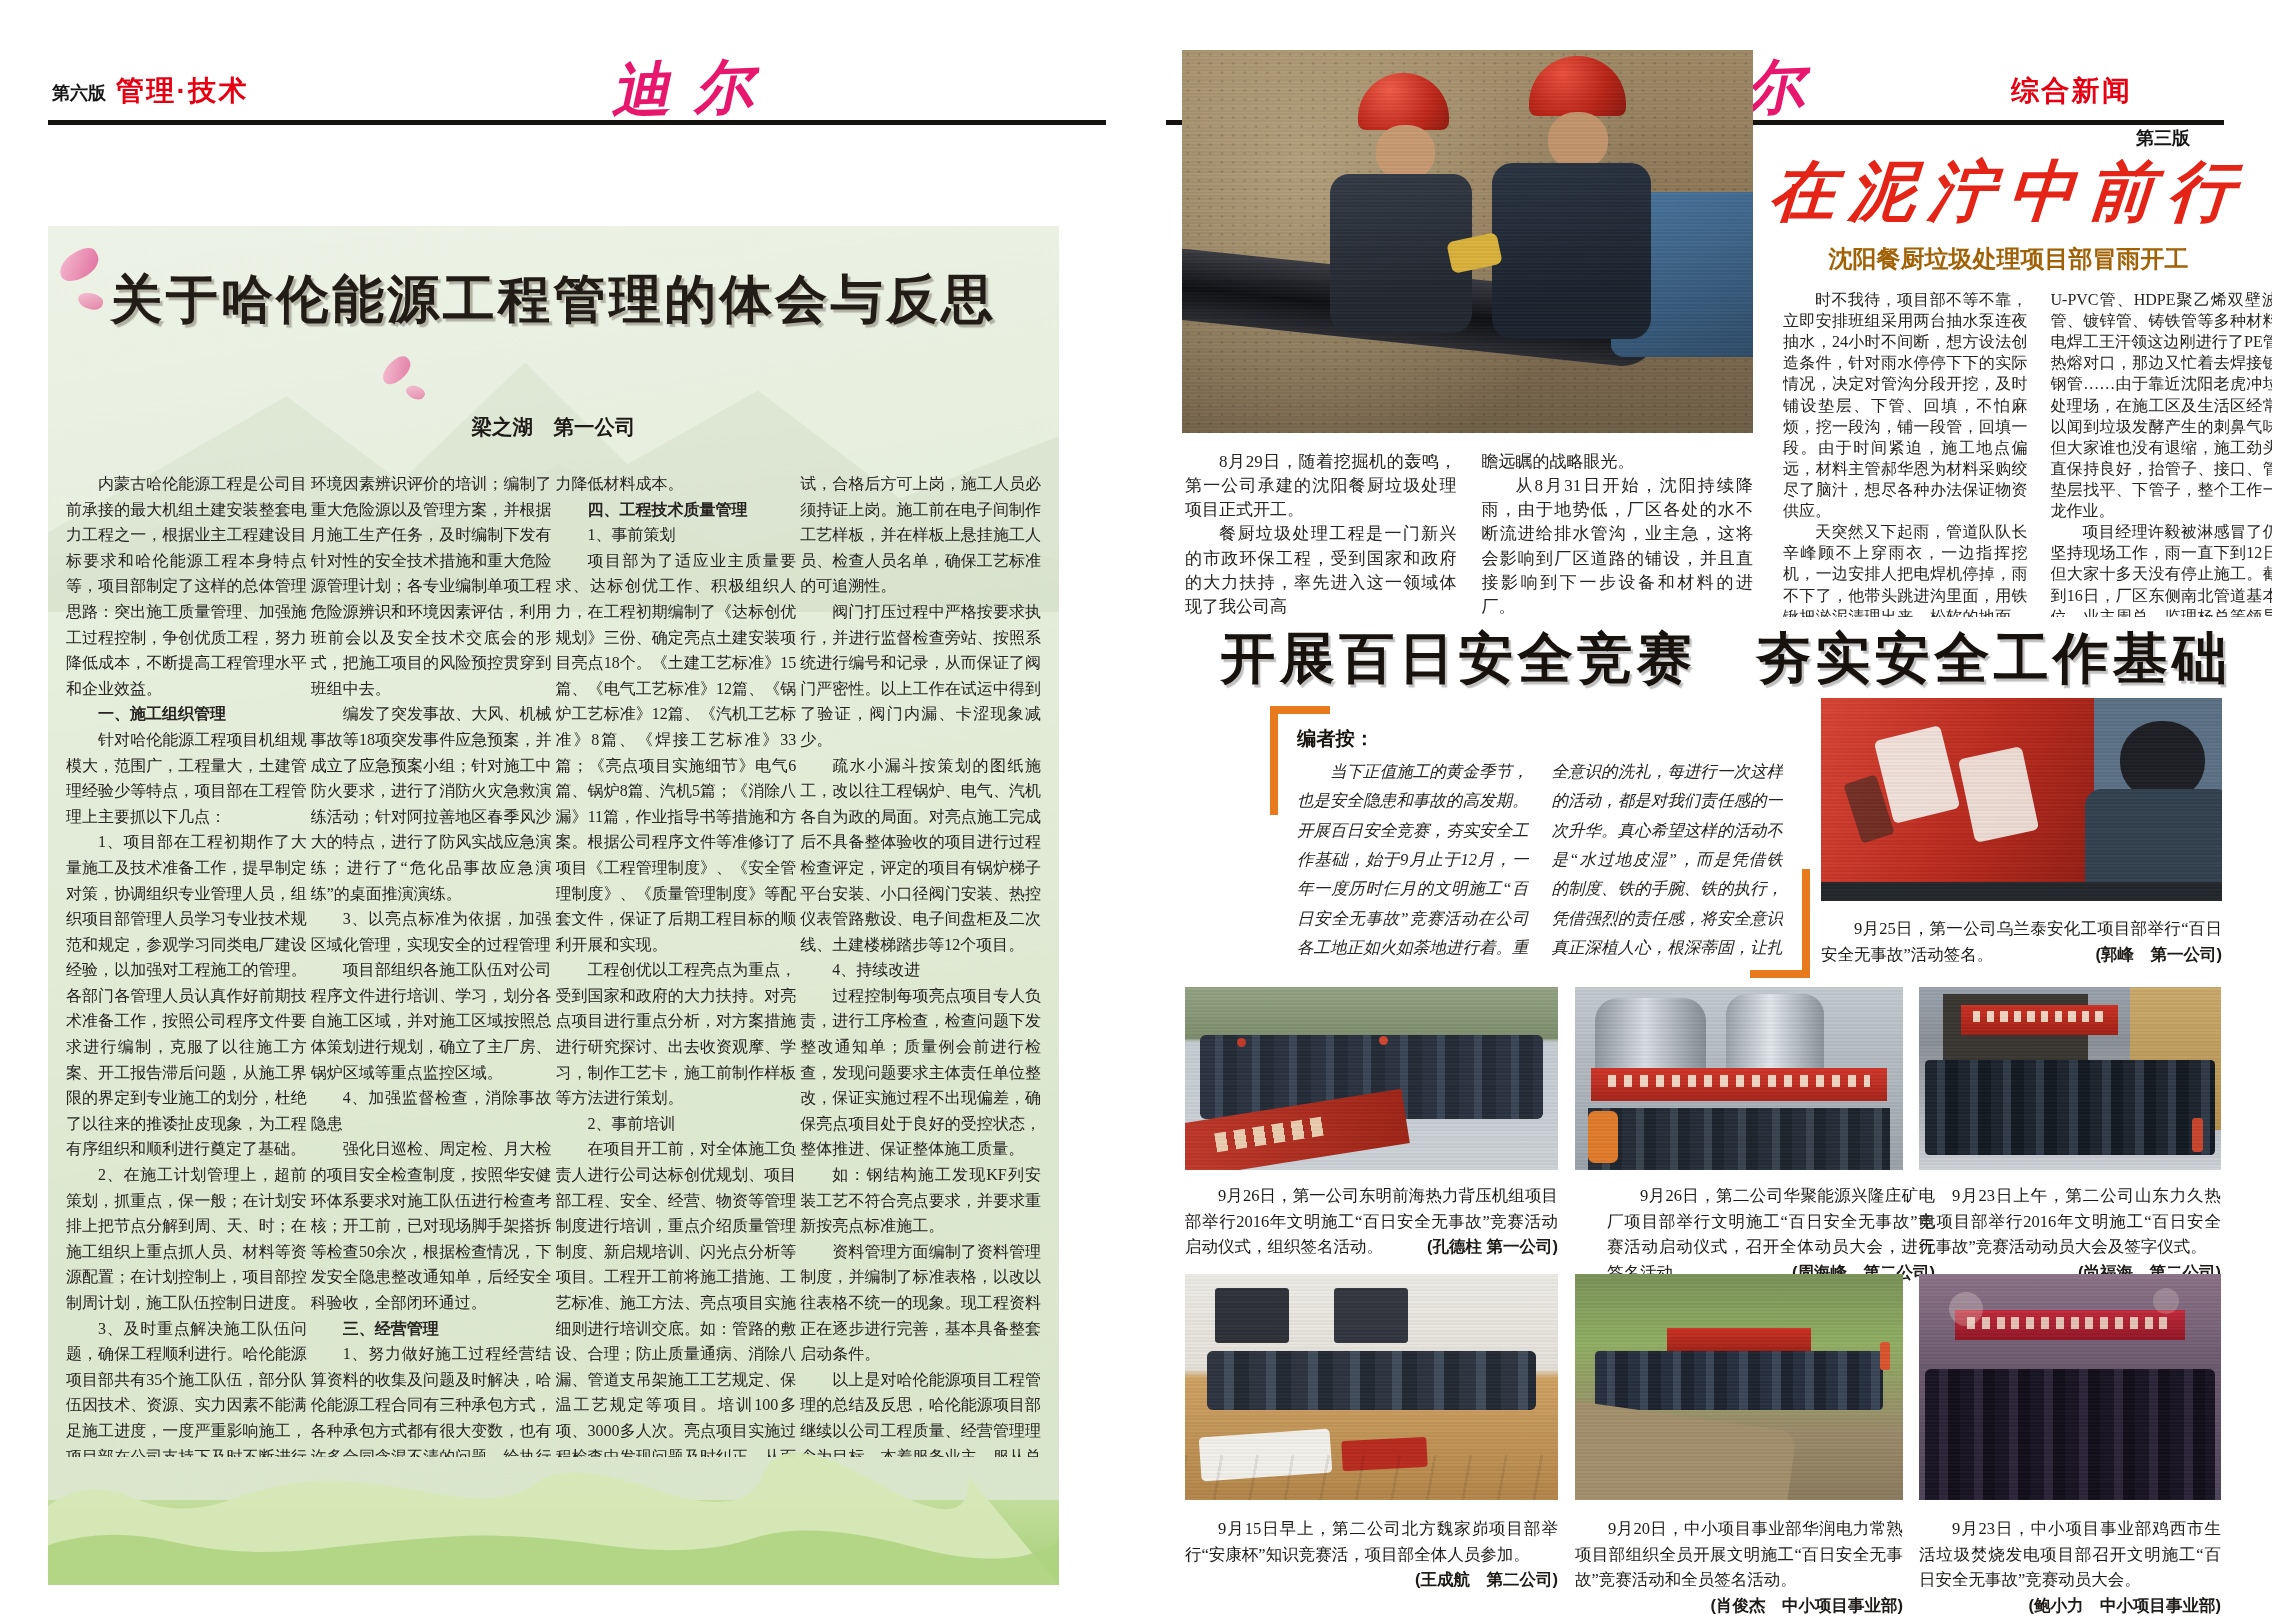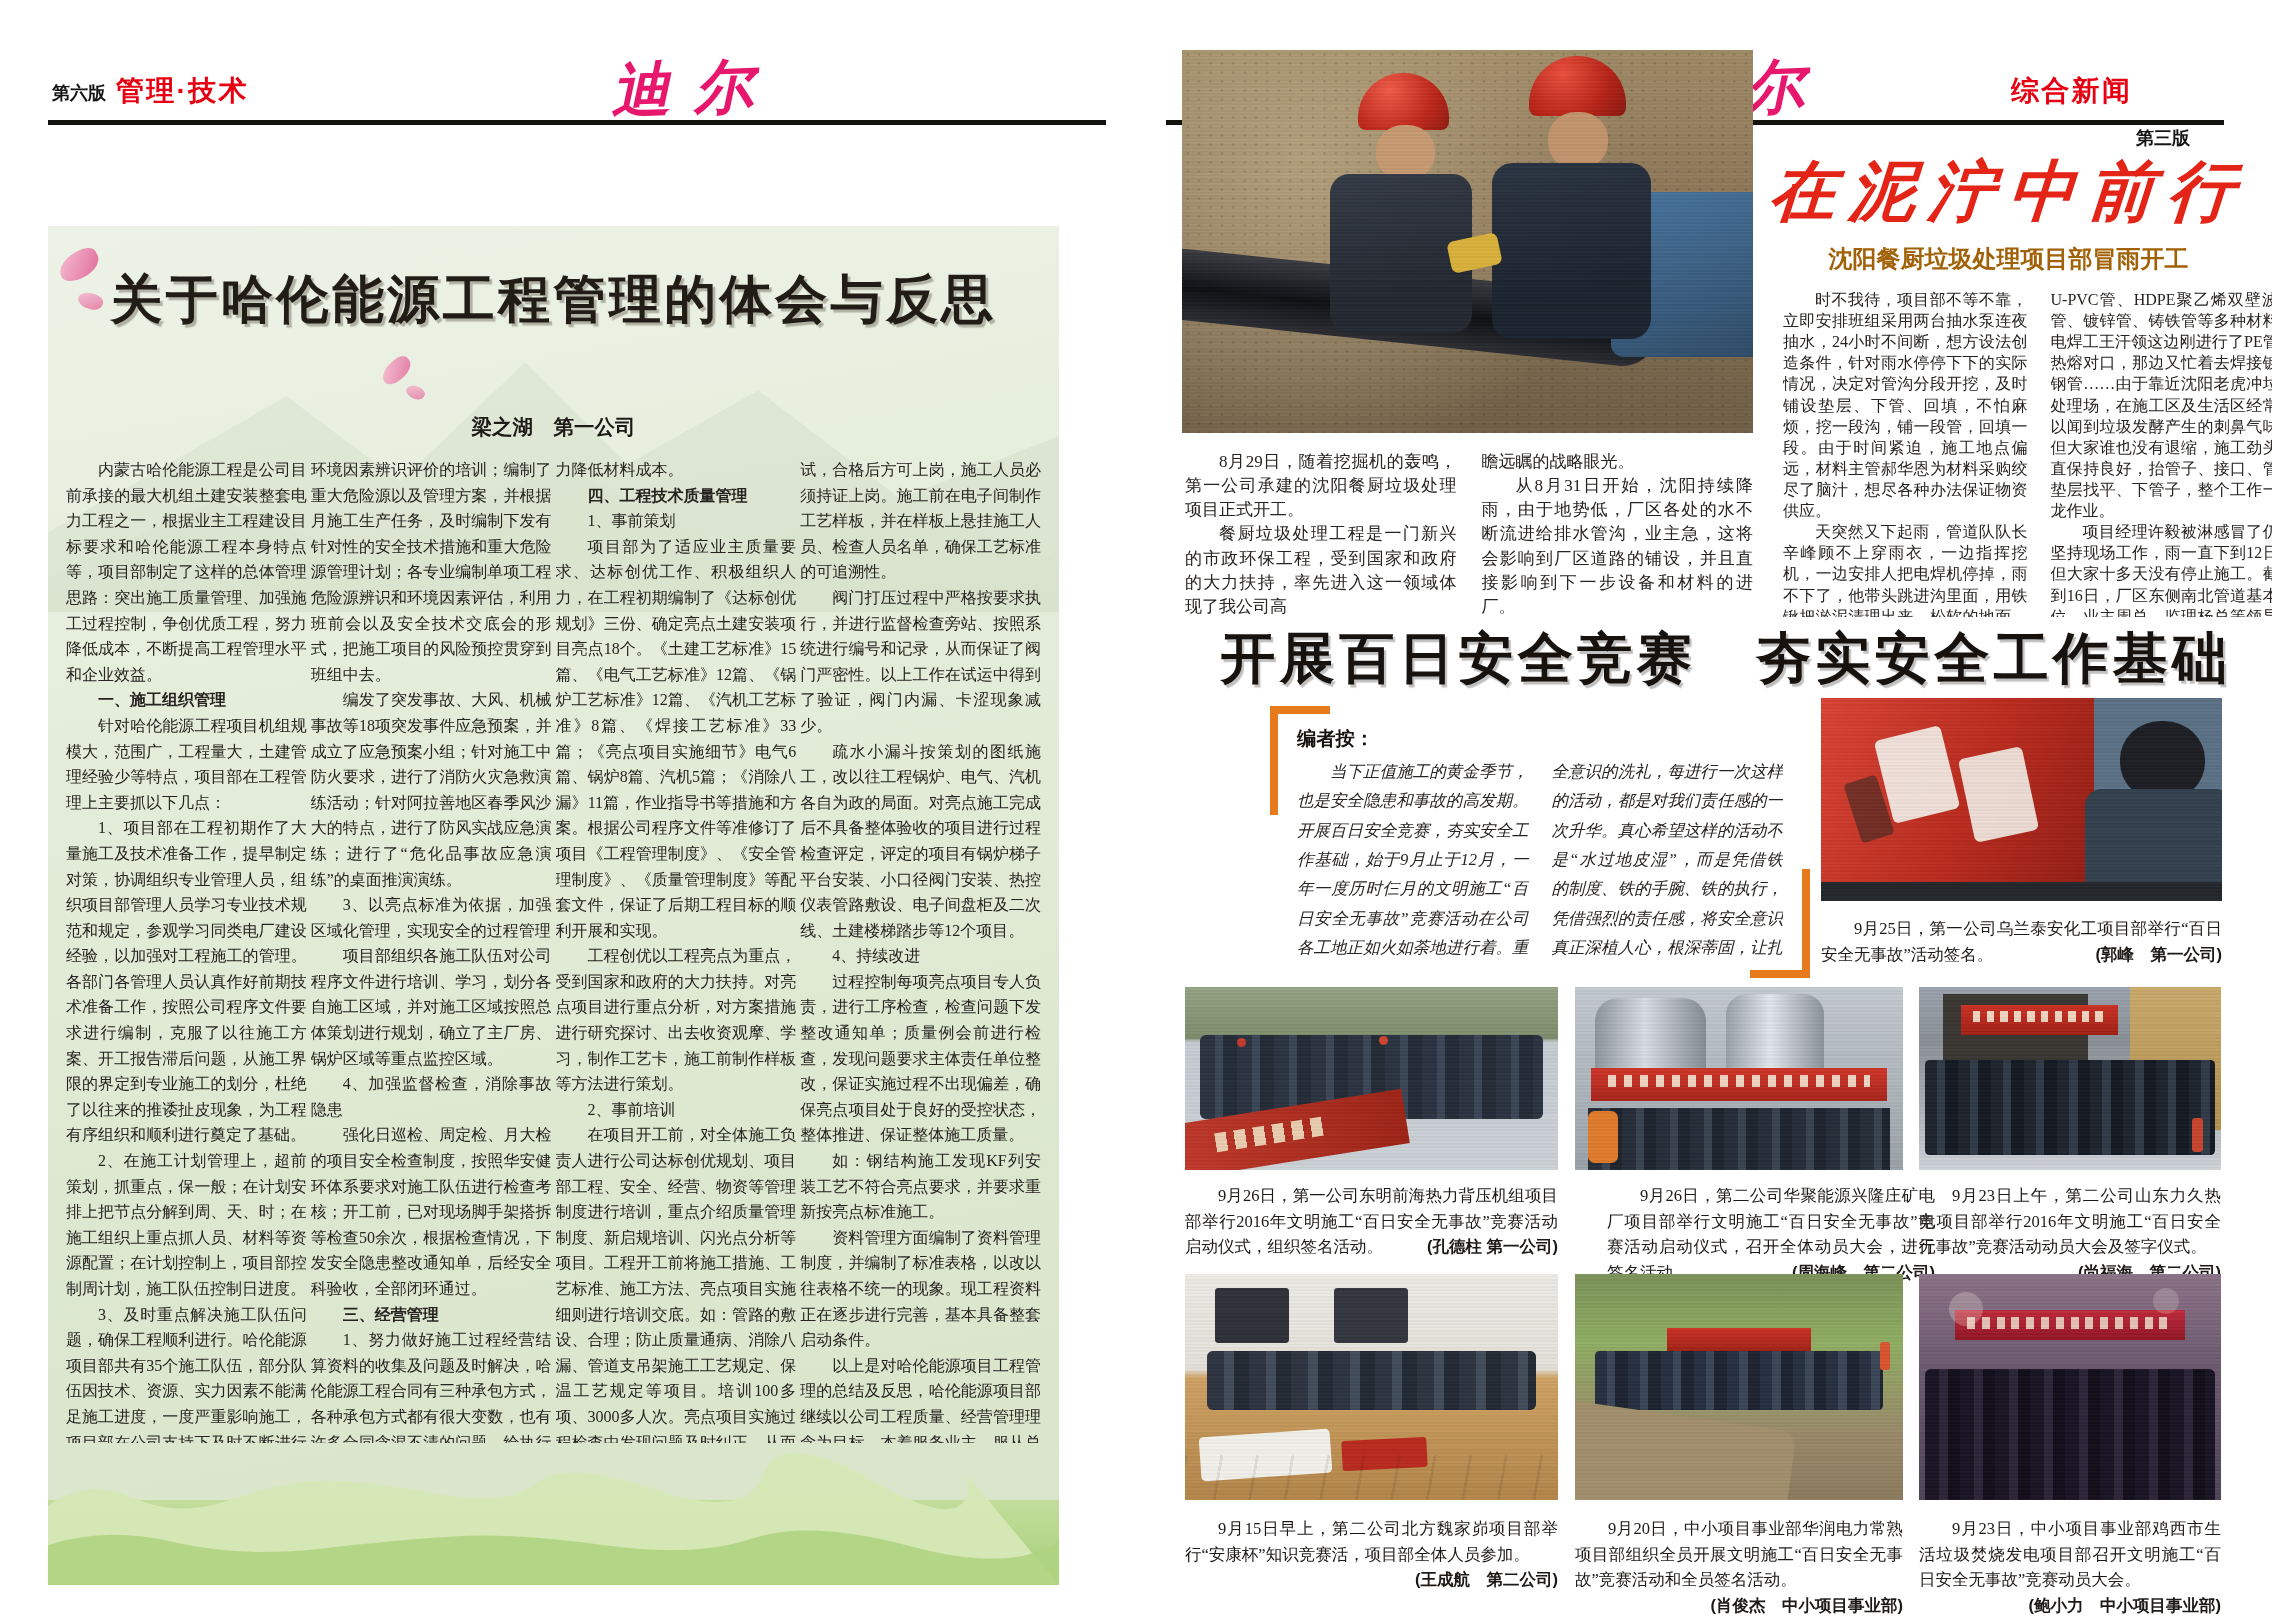--- a/index.html
+++ b/index.html
@@ -20,21 +20,21 @@
          overflow:hidden;}
   .mountains{left:0;top:68px;width:100%;height:318px;opacity:.5;}
   .petal{border-radius:62% 38% 55% 45%;background:linear-gradient(140deg,#f6bed3,#e06c9a);}
   .panel-bottom{left:0;bottom:0;width:100%;height:153px;}
 
   .art-title{left:0;top:39px;width:100%;text-align:center;font-size:52px;font-weight:800;color:#221c17;
              letter-spacing:3.4px;text-shadow:2.8px 2.8px 1.1px rgba(70,60,45,.35);white-space:nowrap;}
   .byline{left:0;top:187px;width:100%;text-align:center;font-size:20.5px;font-weight:700;
           font-family:"Liberation Sans",sans-serif;color:#1d1a17;}
 
-  .lp-cols{left:18px;top:231px;width:975px;height:986px;display:flex;gap:4px;font-size:16px;line-height:1.6;}
+  .lp-cols{left:18px;top:245px;width:975px;height:986px;display:flex;gap:4px;font-size:16px;line-height:1.6;}
   .lp-cols .col{flex:1;overflow:hidden;}
 
   .para{margin:0;text-indent:2em;text-align:justify;}
   .head{font-weight:700;font-family:"Liberation Sans",sans-serif;}
   .noind{text-indent:0;}
 
   
   .mud-title{left:1750px;top:147px;width:517px;text-align:center;font-size:66px;font-weight:700;font-style:italic;
              color:#e32417;letter-spacing:13.6px;transform:skewX(-4deg);white-space:nowrap;}
   .mud-sub{left:1750px;top:243px;width:517px;text-align:center;font-size:24px;font-weight:700;

